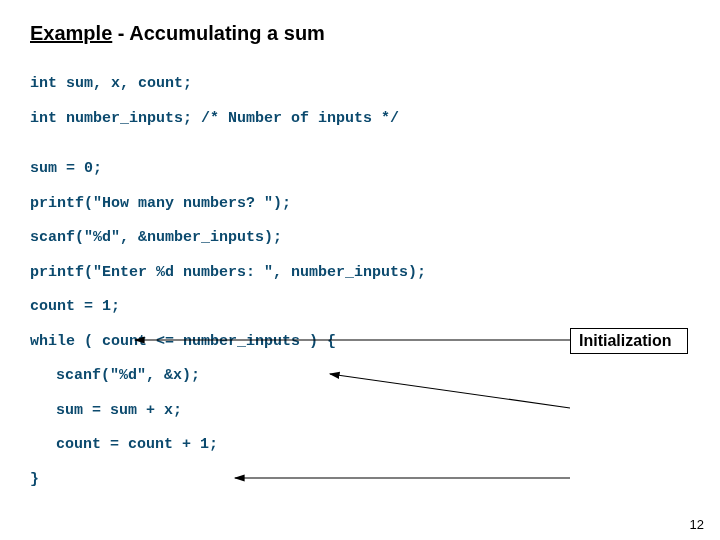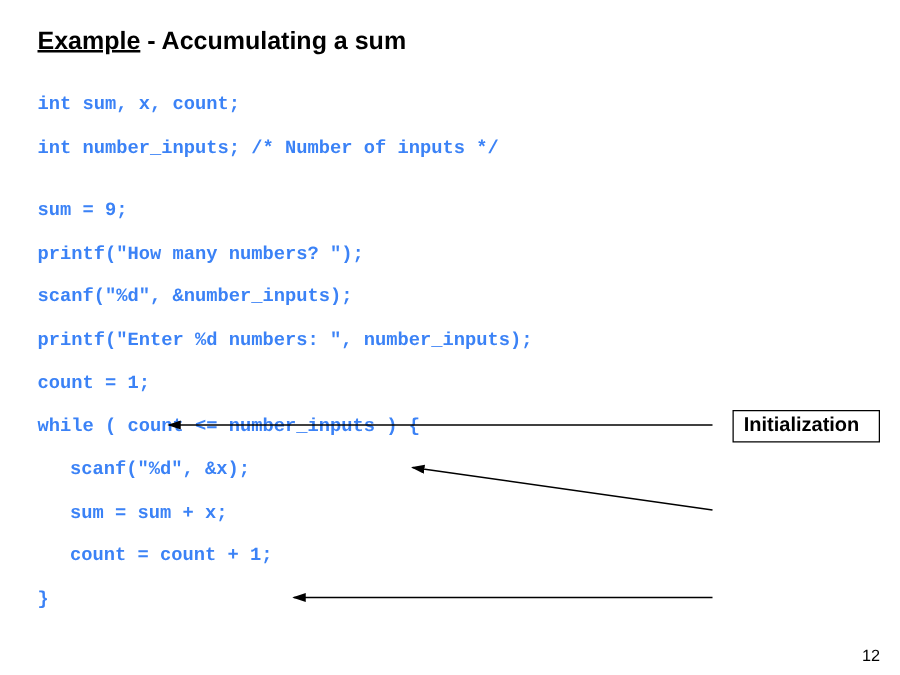--- a/index.html
+++ b/index.html
@@ -24,39 +24,38 @@
     color: #000;
     margin-bottom: 28px;
   }
   .title-underlined {
     text-decoration: underline;
   }
   .code {
     font-family: "Courier New", Courier, monospace;
     font-size: 15px;
     font-weight: bold;
-    color: #3b82f6;
+    color: #0c4a6e;
     line-height: 1.5;
   }
   .code-line {
     margin-bottom: 12px;
     white-space: pre;
   }
   .gap { height: 16px; }
   .indent { padding-left: 26px; }
   .callout-box {
     position: absolute;
     border: 1px solid #000;
     background: #fff;
     font-family: Arial, Helvetica, sans-serif;
     font-size: 16px;
     font-weight: bold;
     padding: 3px 8px;
     color: #000;
-    margin-left: 16px;
   }
   #box-init { top: 328px; left: 570px; width: 100px; }
   #box-cond { top: 398px; left: 570px; width: 86px; }
   #box-upd  { top: 466px; left: 570px; width: 68px; }
   svg.arrows {
     position: absolute;
     top: 0;
     left: 0;
     width: 720px;
     height: 540px;
@@ -77,21 +76,21 @@
 <div class="page">
 
   <div class="title">
     <span class="title-underlined">Example</span><span> - Accumulating a sum</span>
   </div>
 
   <div class="code">
     <div class="code-line">int sum, x, count;</div>
     <div class="code-line">int number_inputs; /* Number of inputs */</div>
     <div class="gap"></div>
-    <div class="code-line">sum = 9;</div>
+    <div class="code-line">sum = 0;</div>
     <div class="code-line">printf("How many numbers? ");</div>
     <div class="code-line">scanf("%d", &amp;number_inputs);</div>
     <div class="code-line">printf("Enter %d numbers: ", number_inputs);</div>
     <div class="code-line">count = 1;</div>
     <div class="code-line">while ( count &lt;= number_inputs ) {</div>
     <div class="code-line indent">scanf("%d", &amp;x);</div>
     <div class="code-line indent">sum = sum + x;</div>
     <div class="code-line indent">count = count + 1;</div>
     <div class="code-line">}</div>
   </div>

